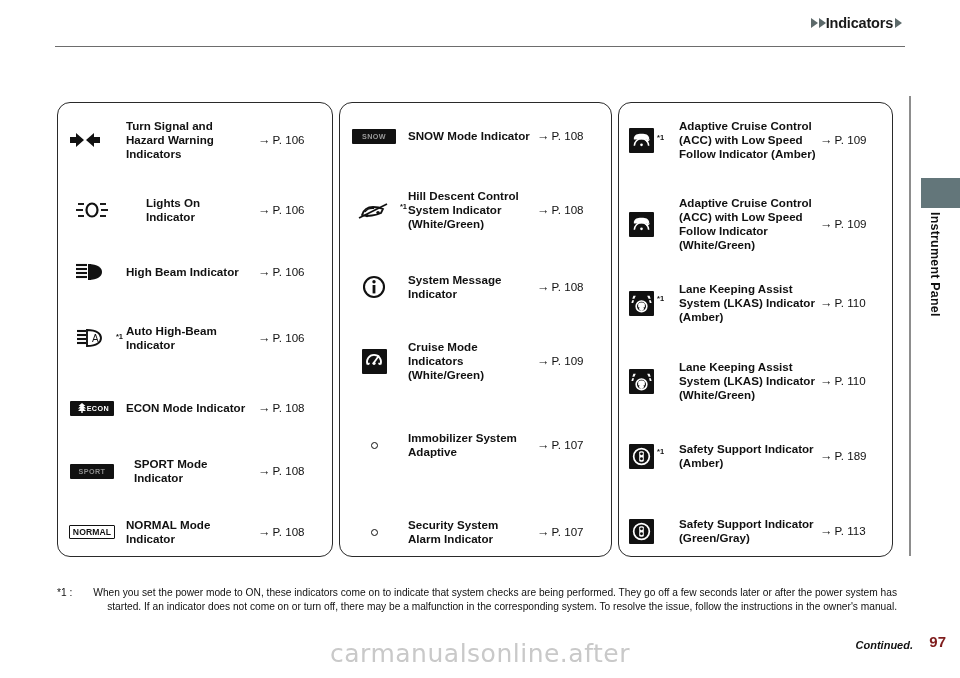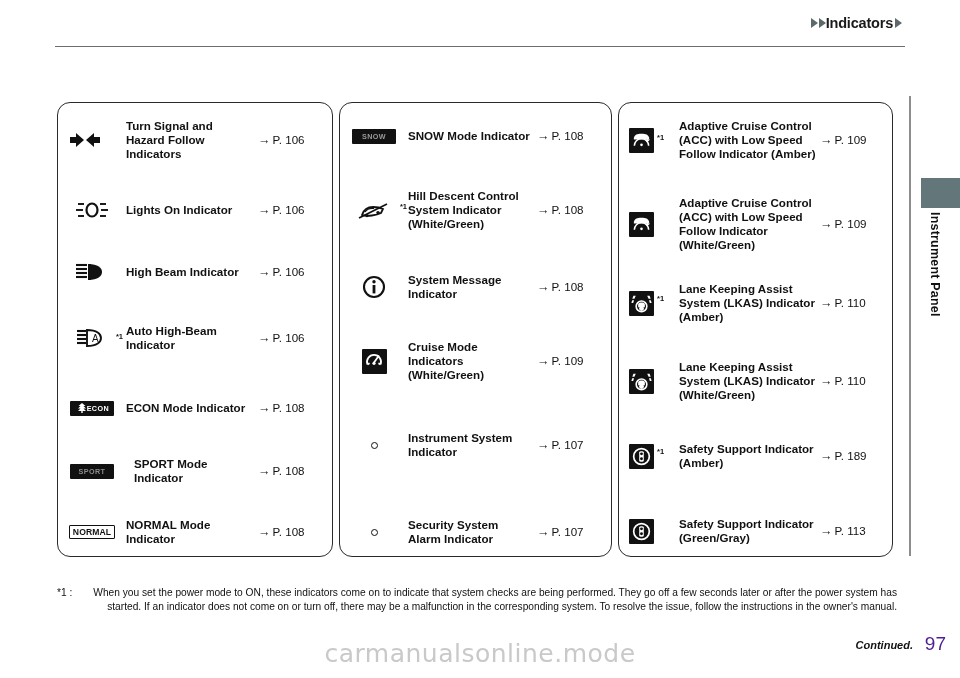--- a/index.html
+++ b/index.html
@@ -149,21 +149,21 @@
     text-align: center;
     font-size: 25px; color: #c9c9c9; letter-spacing: 0.5px;
     font-family: "DejaVu Sans", sans-serif;
   }
   .continued {
     position: absolute; right: 47px; top: 639px;
     font-size: 11px; font-style: italic; font-weight: 700; color: #111;
   }
   .pageno {
     position: absolute; right: 14px; top: 633px;
-    font-size: 19px; font-weight: 400; color: #4c1d95;
+    font-size: 15px; font-weight: 700; color: #7f1d1d;
   }
 </style>
 </head>
 <body>
 
 <div class="page">
 
   <div class="header">
     <span class="tri t1"></span><span class="tri t2"></span><span class="header-text">Indicators</span><span class="tri t3"></span>
   </div>
@@ -175,25 +175,25 @@
 
   <div class="col" id="col-1">
 
     <div class="row" style="top:16px;height:42px;">
       <div class="cell-icon">
         <svg width="44" height="16" viewBox="0 0 44 16">
           <polygon points="16,8 24,1 24,5 30,5 30,11 24,11 24,15" fill="#111"></polygon>
           <polygon points="28,8 20,1 20,5 14,5 14,11 20,11 20,15" fill="#111" transform="translate(-14,0)"></polygon>
         </svg>
       </div>
-      <div class="cell-text">Turn Signal and Hazard Follow Indicators</div>
+      <div class="cell-text">Turn Signal and Hazard Warning Indicators</div>
       <div class="cell-page"><span class="arrow-g">→</span><span>P. 106</span></div>
     </div>
 
-    <div class="row" style="top:90px;height:34px;">
+    <div class="row" style="top:90px;height:34px;gap:20px;">
       <div class="cell-icon">
         <svg width="46" height="20" viewBox="0 0 46 20">
           <ellipse cx="23" cy="10" rx="5.5" ry="6.5" fill="none" stroke="#111" stroke-width="2.2"></ellipse>
           <g stroke="#111" stroke-width="1.9" stroke-linecap="butt">
             <line x1="9" y1="4" x2="15" y2="4"></line>
               <line x1="7" y1="10" x2="14" y2="10"></line>
               <line x1="9" y1="16" x2="15" y2="16"></line>
             <line x1="31" y1="4" x2="37" y2="4"></line>
               <line x1="32" y1="10" x2="39" y2="10"></line>
               <line x1="31" y1="16" x2="37" y2="16"></line>
@@ -319,21 +319,21 @@
         </div>
       </div>
       <div class="cell-text">Cruise Mode Indicators (White/Green)</div>
       <div class="cell-page"><span class="arrow-g">→</span><span>P. 109</span></div>
     </div>
 
     <div class="row" style="top:325px;height:34px;">
       <div class="cell-icon">
         <span class="circ-o"></span>
       </div>
-      <div class="cell-text">Instrument System Indicator</div>
+      <div class="cell-text">Immobilizer System Adaptive</div>
       <div class="cell-page"><span class="arrow-g">→</span><span>P. 107</span></div>
     </div>
 
     <div class="row" style="top:412px;height:34px;">
       <div class="cell-icon">
         <span class="circ-o"></span>
       </div>
       <div class="cell-text">Security System Alarm Indicator</div>
       <div class="cell-page"><span class="arrow-g">→</span><span>P. 107</span></div>
     </div>
@@ -443,17 +443,17 @@
       <div class="cell-text">Safety Support Indicator (Green/Gray)</div>
       <div class="cell-page" style="width:72px;min-width:72px;"><span class="arrow-g">→</span><span>P. 113</span></div>
     </div>
   </div>
 
   <div class="footnote">
     <span class="fn-label">*1 :</span>
     <div class="fn-body">When you set the power mode to ON, these indicators come on to indicate that system checks are being performed. They go off a few seconds later or after the power system has started. If an indicator does not come on or turn off, there may be a malfunction in the corresponding system. To resolve the issue, follow the instructions in the owner's manual.</div>
   </div>
 
-  <div class="wm">carmanualsonline.mode</div>
+  <div class="wm">carmanualsonline.after</div>
   <div class="continued">Continued.</div>
   <div class="pageno">97</div>
 
 </div>
 
 </body></html>

